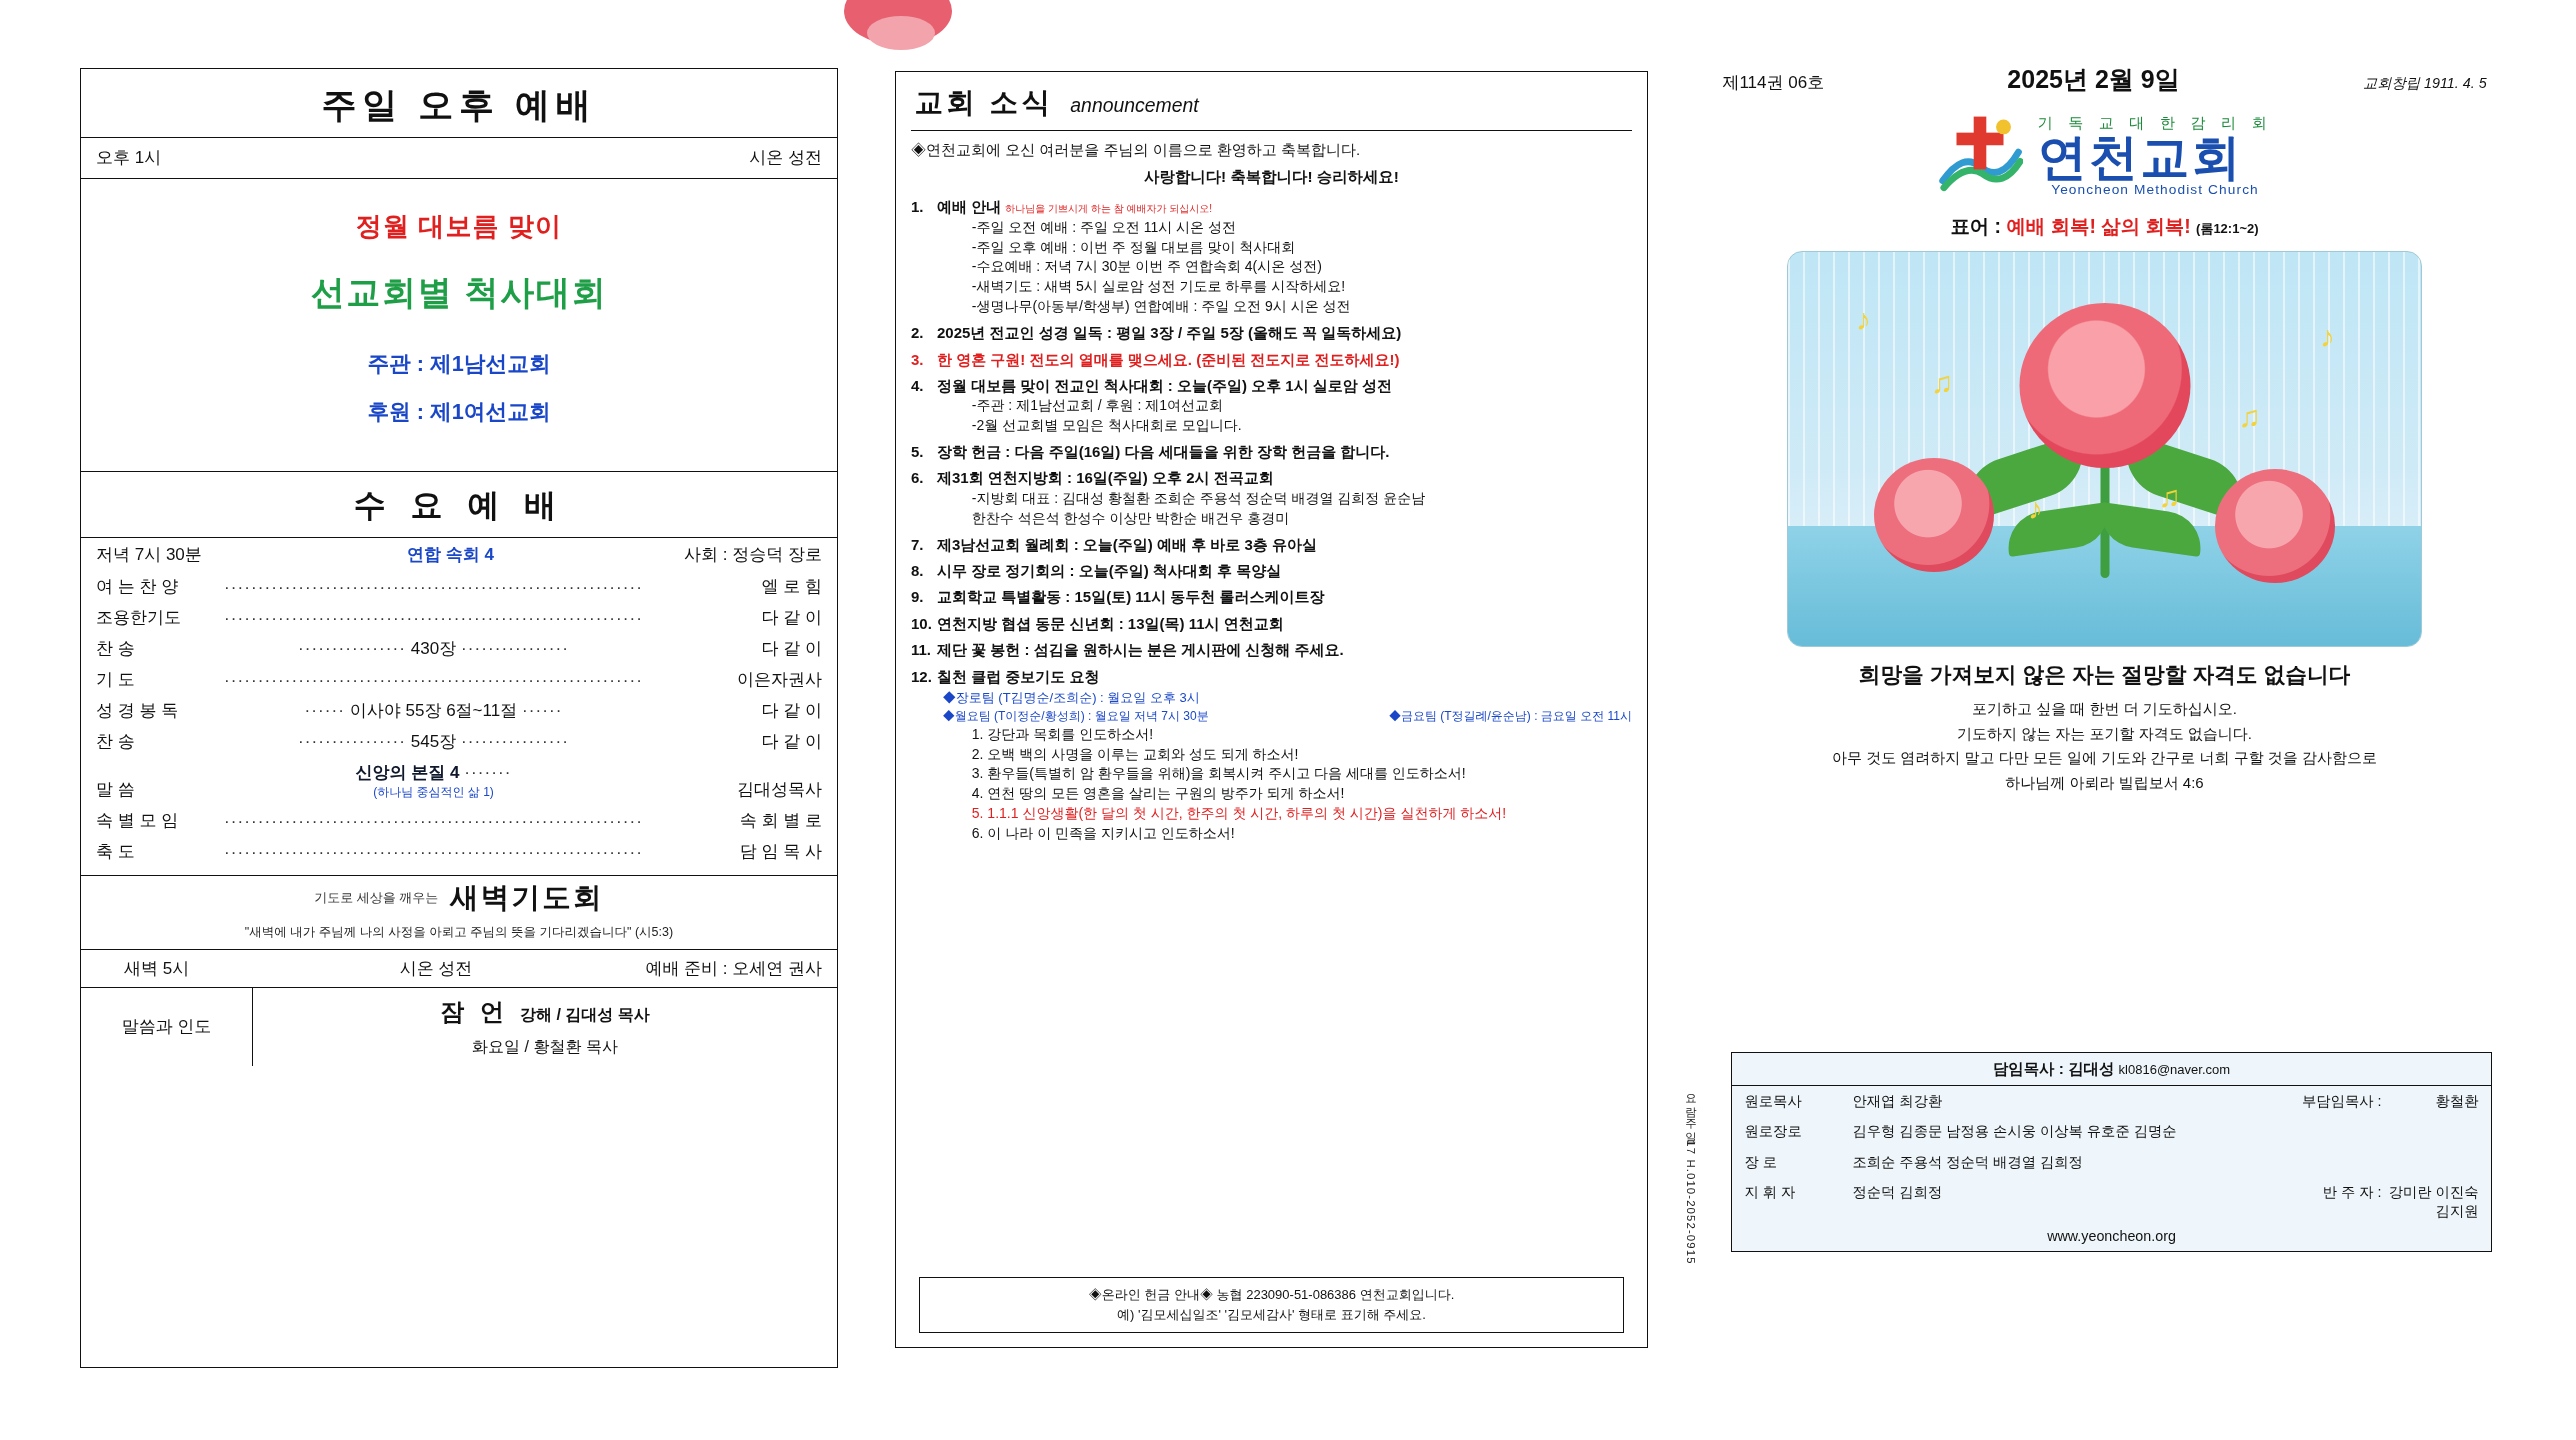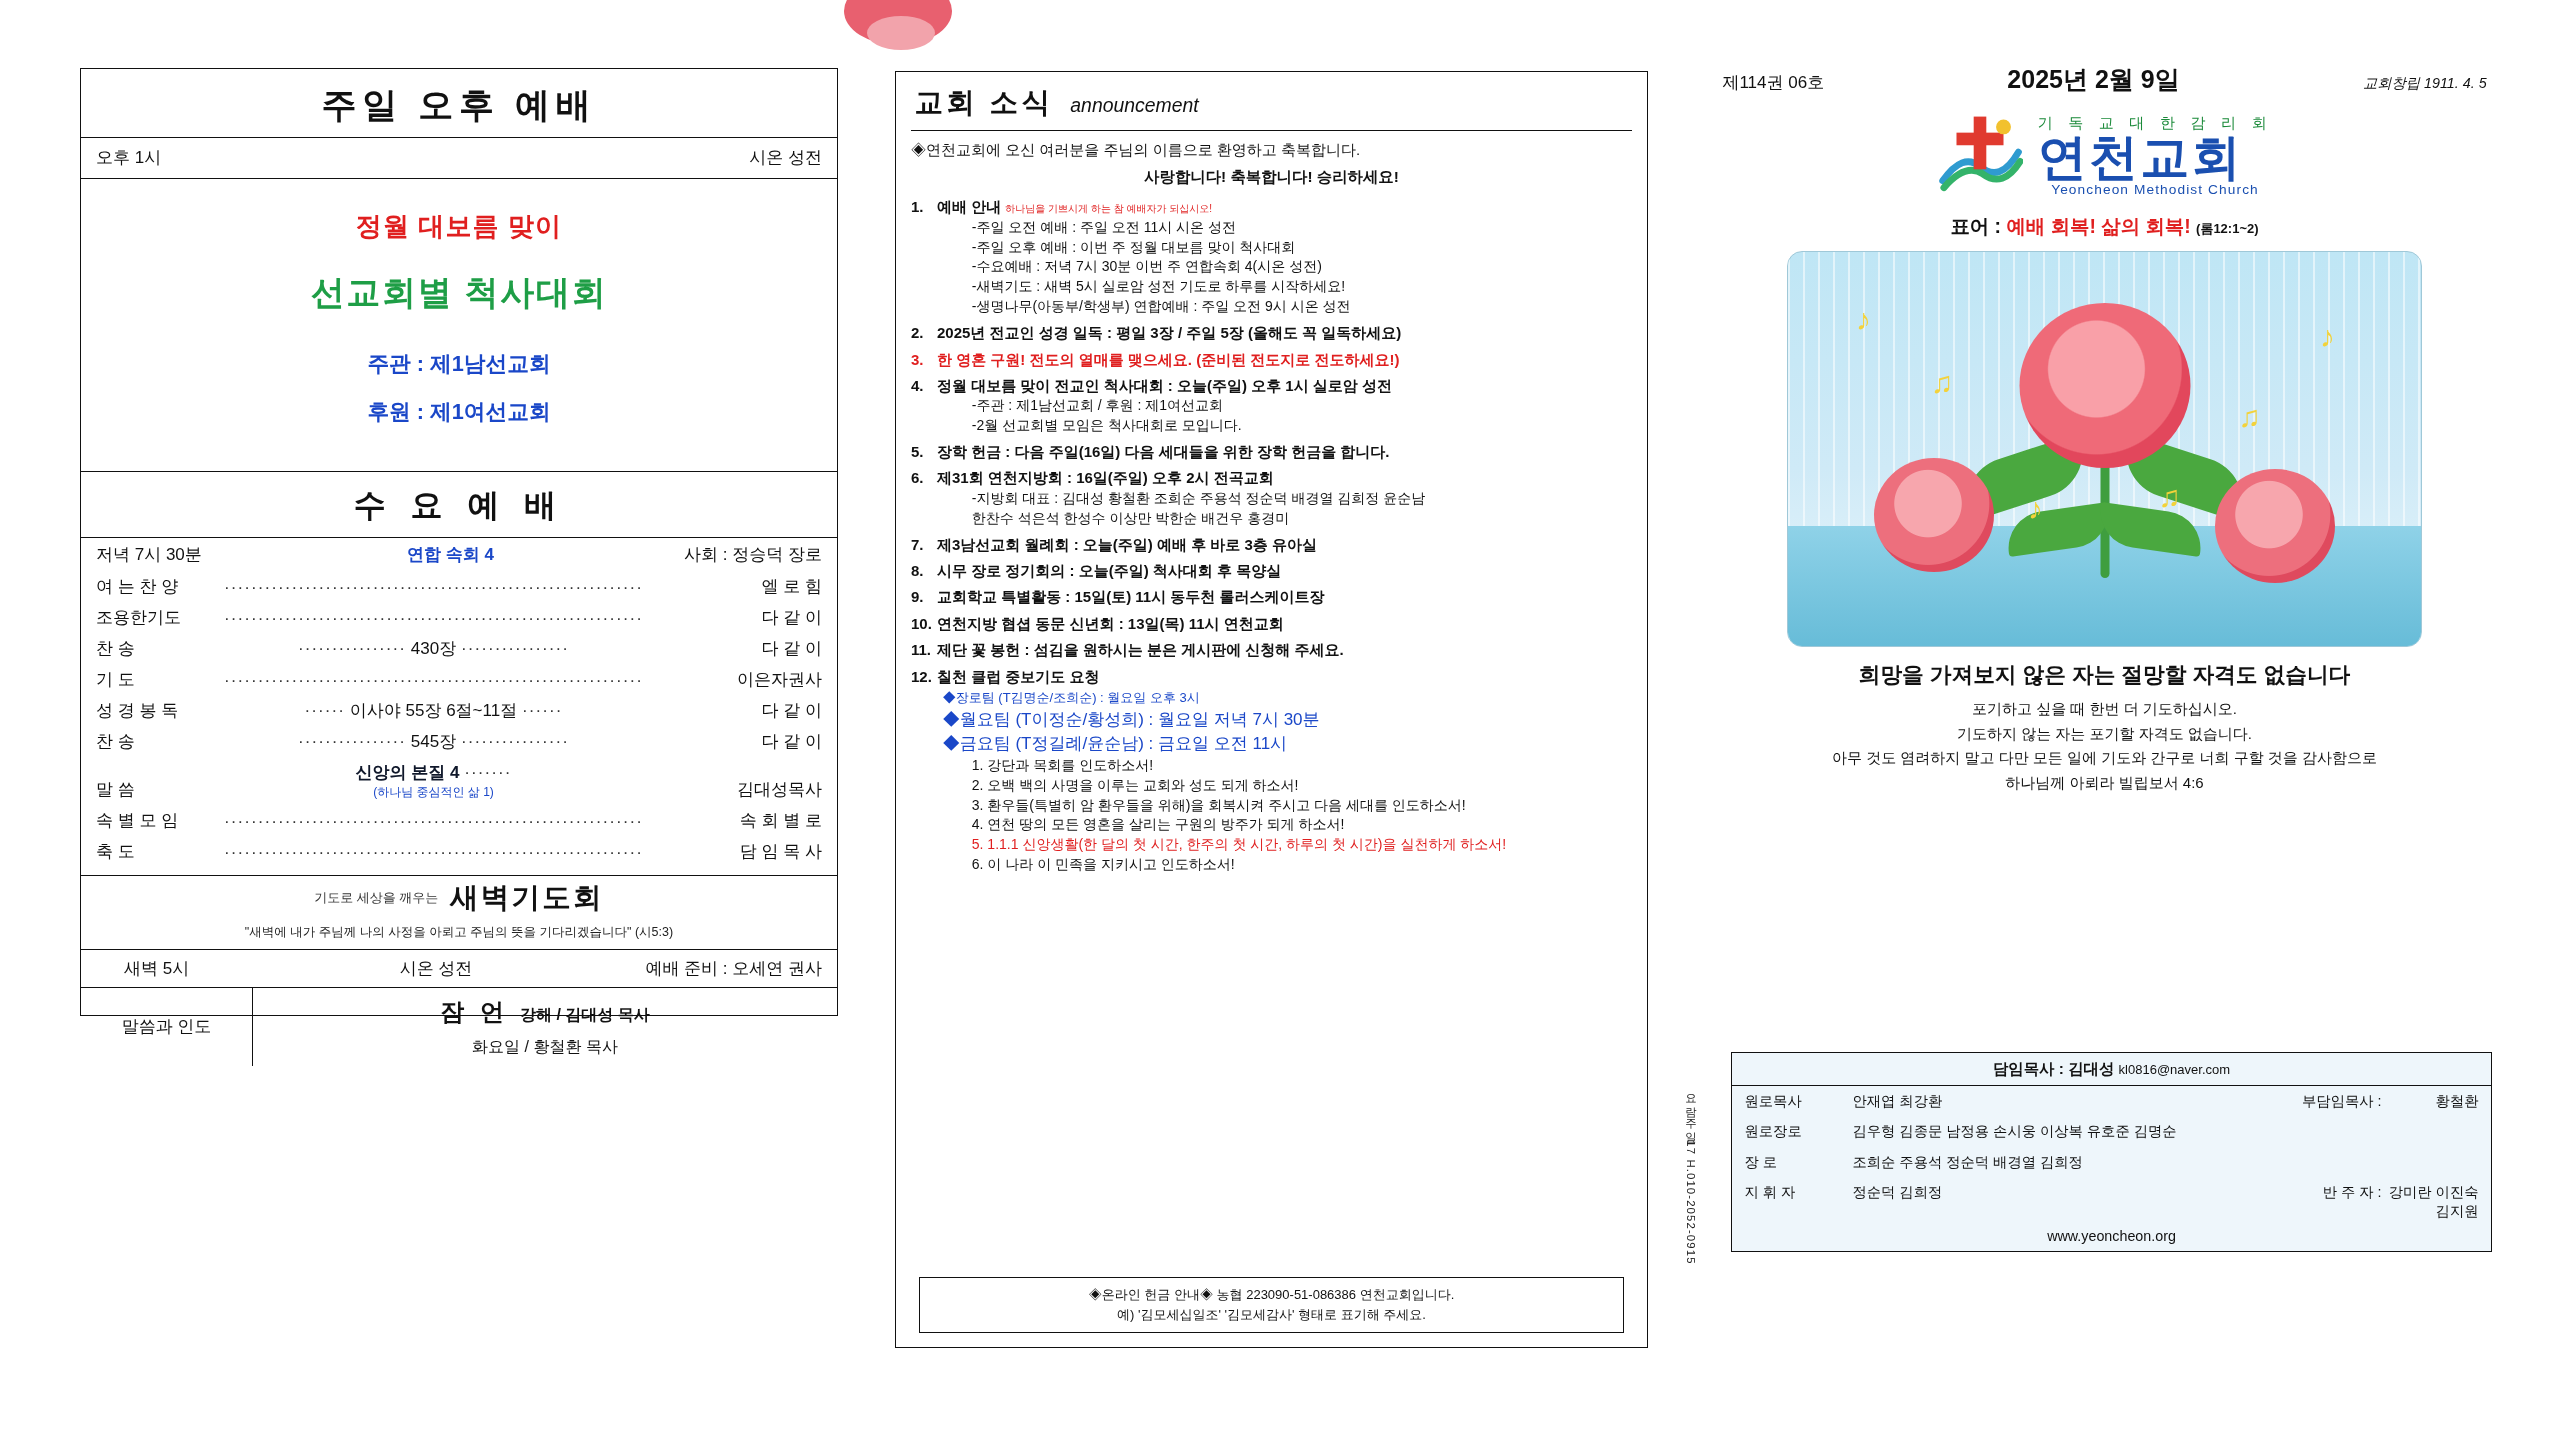--- a/index.html
+++ b/index.html
@@ -8,21 +8,21 @@
     background:#ffffff;
     font-family:"Liberation Sans", sans-serif;
     color:#111;
     position:relative;
     overflow:hidden;
   }
   .page{position:absolute;inset:0;}
 
   
   .left-panel{
-    position:absolute;left:80px;top:68px;width:758px;height:948px;
+    position:absolute;left:80px;top:68px;width:758px;height:1300px;
     border:1.7px solid #111;background:#fff;box-sizing:border-box;
   }
   .lp-title{
     text-align:center;font-size:35px;font-weight:bold;letter-spacing:5.7px;
     padding:12.5px 0 8px 0;
   }
   .lp-rule{border-top:1.1px solid #111;}
   .lp-subrow{display:flex;justify-content:space-between;padding:8px 15px 9px 15px;font-size:17px;}
   .lp-hr{border-top:1.1px solid #111;}
 
@@ -349,21 +349,21 @@
         <div class="bd"><span class="t">제단 꽃 봉헌 : 섬김을 원하시는 분은 게시판에 신청해 주세요.</span></div>
       </div>
 
       <div class="mi">
         <div class="num">12.</div>
         <div class="bd">
           <span class="t">칠천 클럽 중보기도 요청</span>
           <div style="display:flex;justify-content:space-between;font-size:13px;padding-left:5.7px;padding-top:2.3px;">
             <span class="blue">◆장로팀 (T김명순/조희순) : 월요일 오후 3시</span>
           </div>
-          <div style="display:flex;justify-content:space-between;font-size:17px;padding-left:5.7px;flex-direction:column;">
+          <div style="display:flex;justify-content:space-between;font-size:12px;padding-left:5.7px;">
             <span class="blue">◆월요팀 (T이정순/황성희) : 월요일 저녁 7시 30분</span>
             <span class="blue">◆금요팀 (T정길례/윤순남) : 금요일 오전 11시</span>
           </div>
           <span class="sub">1. 강단과 목회를 인도하소서!</span>
           <span class="sub">2. 오백 백의 사명을 이루는 교회와 성도 되게 하소서!</span>
           <span class="sub">3. 환우들(특별히 암 환우들을 위해)을 회복시켜 주시고 다음 세대를 인도하소서!</span>
           <span class="sub">4. 연천 땅의 모든 영혼을 살리는 구원의 방주가 되게 하소서!</span>
           <span class="sub red">5. 1.1.1 신앙생활(한 달의 첫 시간, 한주의 첫 시간, 하루의 첫 시간)을 실천하게 하소서!</span>
           <span class="sub">6. 이 나라 이 민족을 지키시고 인도하소서!</span>
         </div>

